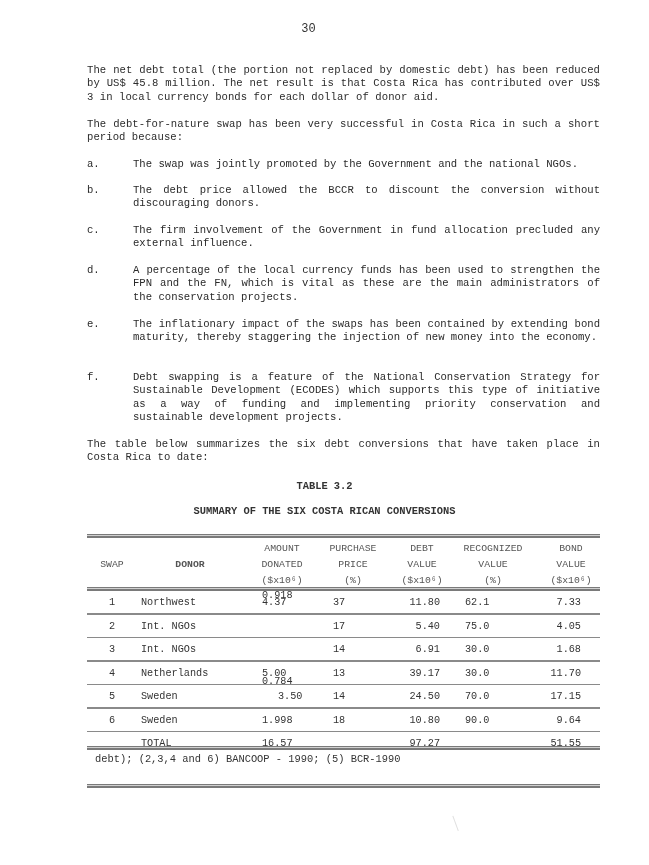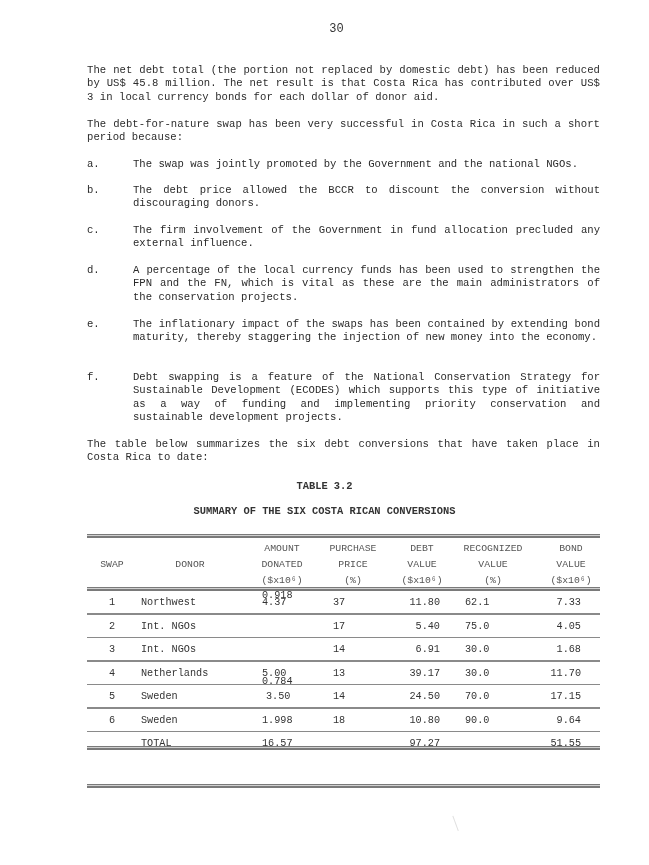--- a/index.html
+++ b/index.html
@@ -1,19 +1,19 @@
 <!DOCTYPE html>
 <html><head>
 <meta charset="utf-8">
 <style>
   html, body { margin: 0; padding: 0; background: #ffffff; }
   body { width: 649px; height: 865px; position: relative; overflow: hidden;
          font-family: "Liberation Mono", "DejaVu Sans Mono", monospace; color: #2a2a2a; }
   .page-number { position: absolute; top: 22px; left: 0; width: 617px; text-align: center;
-                 font-size: 12px; color: #333; padding-left: 28px; }
+                 font-size: 12px; color: #333; }
   .para { position: absolute; left: 87px; width: 513px; font-size: 10.6px; line-height: 13.3px;
           text-align: justify; color: #2c2c2c; letter-spacing: 0.05px; }
   .item { position: absolute; left: 87px; width: 513px; font-size: 10.6px; line-height: 13.3px; }
   .item .lbl { position: absolute; left: 0; top: 0; width: 40px; }
   .item .txt { position: absolute; left: 46px; width: 467px; text-align: justify; }
   .tcaption { position: absolute; left: 0; width: 649px; text-align: center; font-weight: bold;
               font-size: 10.4px; color: #333; }
   .rule { position: absolute; left: 87px; width: 513px; background: #8a8a8a; }
   .rule.double { height: 4px; background: linear-gradient(#7a7a7a 0 1.5px, #d0d0d0 1.5px 2.5px, #7a7a7a 2.5px 4px); }
   .rule.single { height: 1.5px; background: #8a8a8a; }
@@ -66,21 +66,21 @@
 
 <div>
   <div class="rule double" style="top:534px;"></div>
 
   <div>
     <div class="cell hdr" style="left:87px; width:50px; top:541px;">
       <div>&nbsp;</div>
         <div>SWAP</div>
         <div></div>
     </div>
-    <div class="cell hdr" style="left:155px; width:70px; top:541px;">
+    <div class="cell hdr" style="left:155px; width:70px; top:541px;font-weight:bold;">
       <div>&nbsp;</div>
         <div>DONOR</div>
         <div></div>
     </div>
     <div class="cell hdr" style="left:248px; width:68px; top:541px;">
       <div>AMOUNT</div>
         <div>DONATED</div>
         <div>($x10⁶)</div>
     </div>
     <div class="cell hdr" style="left:318px; width:70px; top:541px;">
@@ -144,21 +144,21 @@
         <div class="cell " style="left: 262px; width: 44px; top: 666.5px; text-align: left;">5.00</div>
         <div class="cell " style="left: 333px; width: 30px; top: 666.5px; text-align: left;">13</div>
         <div class="cell num" style="left: 380px; width: 60px; top: 666.5px; text-align: right;">39.17</div>
         <div class="cell " style="left: 465px; width: 40px; top: 666.5px; text-align: left;">30.0</div>
         <div class="cell num" style="left: 540px; width: 41px; top: 666.5px; text-align: right;">11.70</div>
       </div>
       <div class="rule single" style="top: 683.5px;"></div>
       <div>
         <div class="cell " style="left: 87px; width: 50px; top: 690px; text-align: center;">5</div>
         <div class="cell " style="left: 141px; width: 110px; top: 690px; text-align: left;">Sweden</div>
-        <div class="cell " style="left: 266px; width: 44px; top: 690px; text-align: left;">3.50</div>
+        <div class="cell " style="left: 278px; width: 44px; top: 690px; text-align: left;">3.50</div>
         <div class="cell " style="left: 333px; width: 30px; top: 690px; text-align: left;">14</div>
         <div class="cell num" style="left: 380px; width: 60px; top: 690px; text-align: right;">24.50</div>
         <div class="cell " style="left: 465px; width: 40px; top: 690px; text-align: left;">70.0</div>
         <div class="cell num" style="left: 540px; width: 41px; top: 690px; text-align: right;">17.15</div>
       </div>
       <div class="rule single" style="top: 707px;"></div>
       <div>
         <div class="cell " style="left: 87px; width: 50px; top: 713.5px; text-align: center;">6</div>
         <div class="cell " style="left: 141px; width: 110px; top: 713.5px; text-align: left;">Sweden</div>
         <div class="cell " style="left: 262px; width: 44px; top: 713.5px; text-align: left;">1.998</div>
@@ -172,18 +172,19 @@
         <div class="cell" style="left: 141px; width: 110px; top: 737px; text-align: left;">TOTAL</div>
         <div class="cell" style="left: 262px; width: 44px; top: 737px; text-align: left;">16.57</div>
         <div class="cell" style="left: 380px; width: 60px; top: 737px; text-align: right;">97.27</div>
         <div class="cell" style="left: 540px; width: 41px; top: 737px; text-align: right;">51.55</div>
       </div>
     </div>
 
   <div class="rule double" style="top:746px;"></div>
 
   <div class="src" style="top:753px;">
+    <div style="white-space:pre;">debt); (2,3,4 and 6) BANCOOP - 1990; (5) BCR-1990</div>
   </div>
 
   <div class="rule double" style="top:784px;"></div>
 </div>
 
 <div class="speck"></div>
 
 </body></html>

